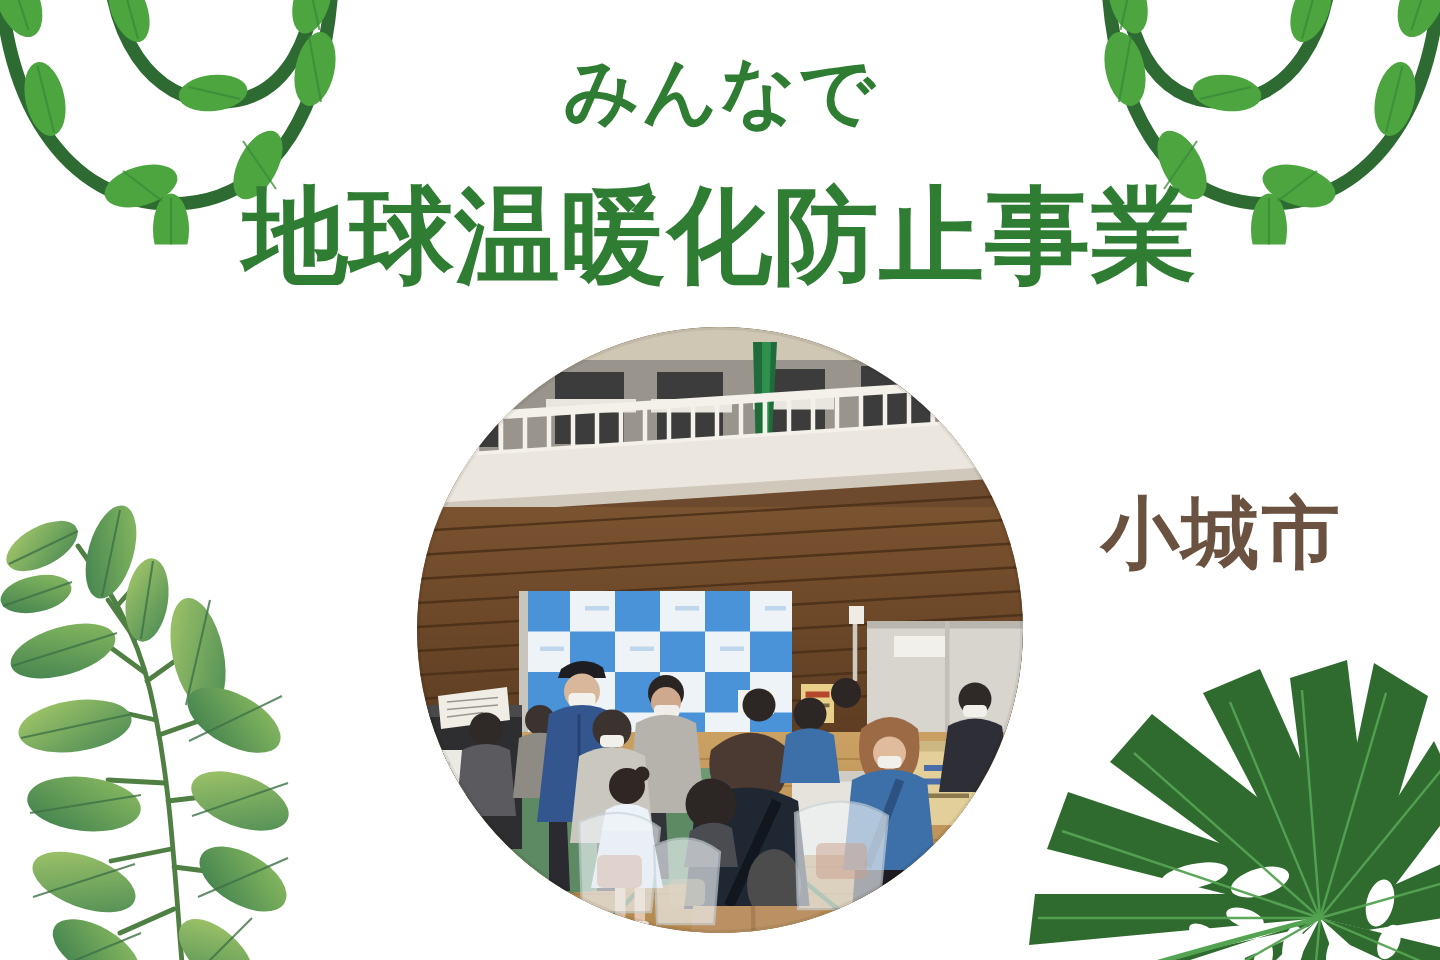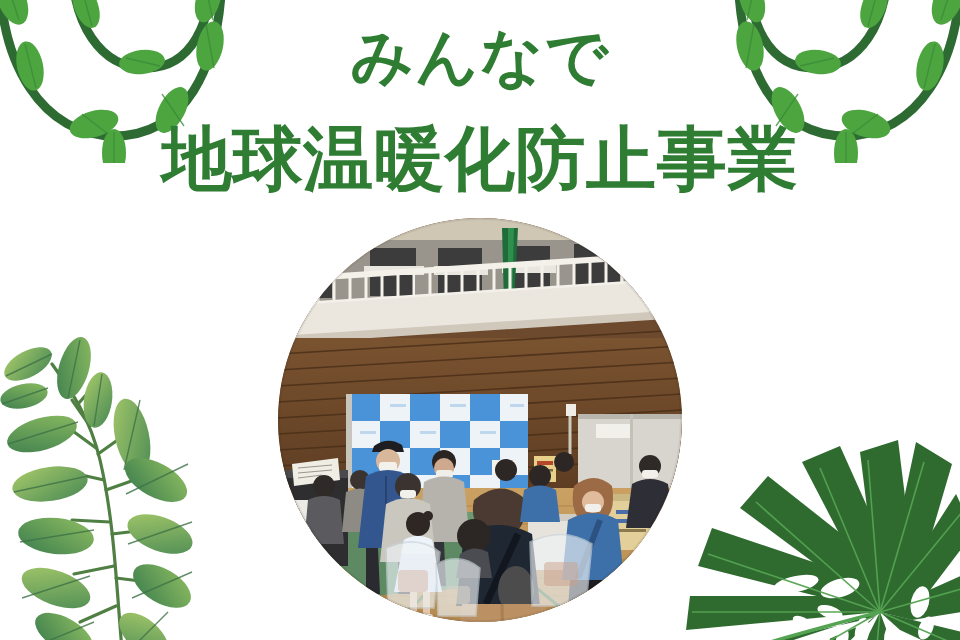--- a/index.html
+++ b/index.html
@@ -35,23 +35,24 @@
     left: 0;
     right: 0;
     top: 26px;
     text-align: center;
     color: #2f7c33;
     line-height: 1;
     user-select: none;
   }
   .headline .line1 {
     display: block;
-    font-size: 62px;
+    font-size: 50px;
     font-weight: 700;
     letter-spacing: 0.02em;
+    margin-top: 10px;
   }
   .headline .line2 {
     display: block;
     margin-top: 36px;
     font-size: 70px;
     font-weight: 700;
     letter-spacing: 0.01em;
   }
 
   
@@ -145,20 +146,21 @@
         <path d="M218 32 L227 72"></path>
       </g>
     </svg>
   </div>
 
   <div class="headline">
     <span class="line1">みんなで</span>
     <span class="line2">地球温暖化防止事業</span>
   </div>
 
+  <div class="city-name">小城市</div>
 
   <div class="photo-circle">
     <svg viewBox="0 0 404 404" xmlns="http://www.w3.org/2000/svg" role="img">
       <defs>
         <clipPath id="circ">
             <circle cx="202" cy="202" r="202"></circle>
           </clipPath>
         <linearGradient id="gWood" x1="0" y1="0" x2="0" y2="1">
           <stop offset="0" stop-color="#7a5330"></stop>
             <stop offset="1" stop-color="#5e3d22"></stop>

